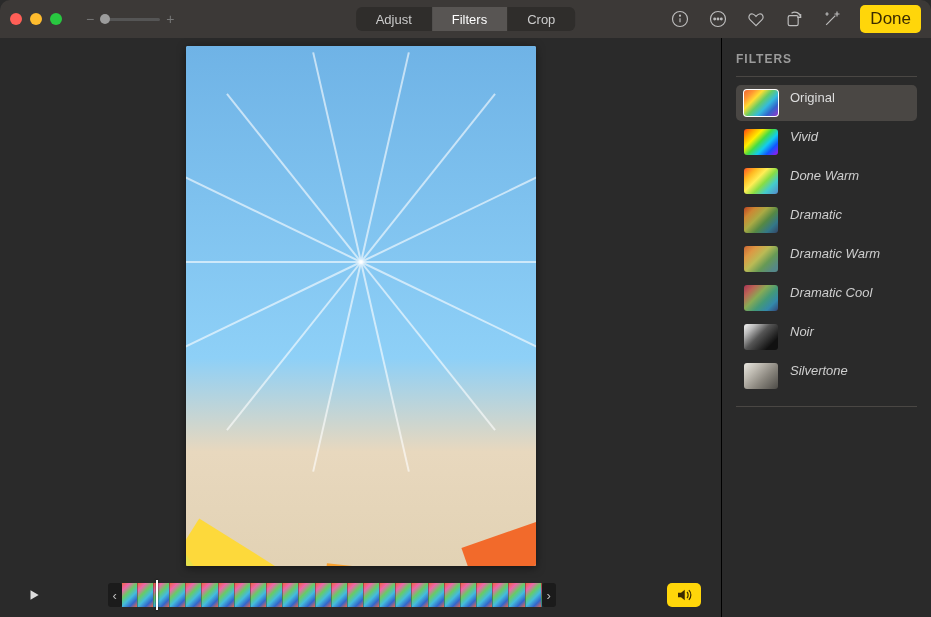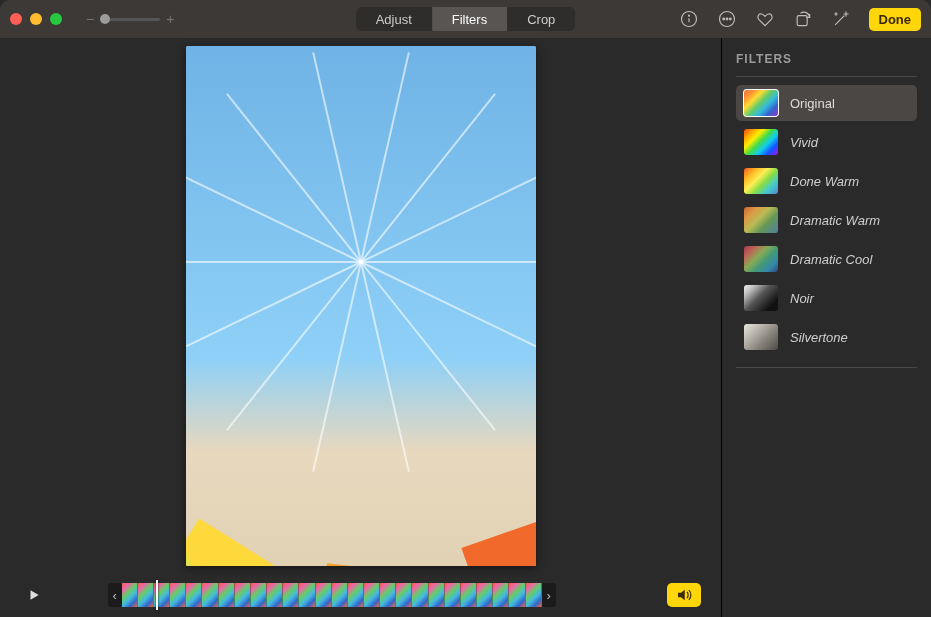--- a/index.html
+++ b/index.html
@@ -22,21 +22,21 @@
   .zoom{display:flex;align-items:center;gap:6px;color:#777;margin-left:14px;}
   .zoom .minus,.zoom .plus{font-size:14px;color:#777;}
   .zoom-track{width:60px;height:3px;background:#555;border-radius:2px;position:relative;}
   .zoom-knob{width:10px;height:10px;border-radius:50%;background:#9c9c9c;position:absolute;top:-4px;left:0;}
   .seg{position:absolute;left:50%;transform:translateX(-50%);display:flex;background:var(--seg-bg);border-radius:6px;overflow:hidden;height:24px;justify-content:flex-end;}
   .seg-btn{padding:0 20px;display:flex;align-items:center;font-size:13px;color:#ccc;cursor:pointer;}
   .seg-btn.selected{background:var(--seg-sel);color:#fff;}
   .right-tools{margin-left:auto;display:flex;align-items:center;gap:18px;}
   .tool-icon{width:20px;height:20px;display:flex;align-items:center;justify-content:center;color:#bdbdbd;cursor:pointer;}
   .tool-icon svg{width:20px;height:20px;stroke:#bdbdbd;fill:none;stroke-width:1.4;}
-  .done-btn{background:var(--yellow);color:#3a2a00;font-size:13px;font-weight:700;padding:4px 10px;border-radius:5px;cursor:pointer;}
+  .done-btn{background:var(--yellow);color:#3a2a00;font-size:17px;font-weight:400;padding:4px 10px;border-radius:5px;cursor:pointer;}
   
   .content{display:flex;height:calc(100% - 38px);}
   .stage{flex:1;display:flex;flex-direction:column;align-items:center;padding:8px 0 0 0;position:relative;}
   .photo{width:350px;height:520px;background:#87c4f0;border-radius:2px;position:relative;overflow:hidden;box-shadow:0 2px 8px rgba(0,0,0,.5);}
   .sky{position:absolute;inset:0;background:linear-gradient(#6fb3e6 0%, #8ed0f7 60%, #e8d8be 78%, #e2d2b4 100%);}
   
   .umbrella{position:absolute;top:0;left:-40px;width:430px;height:430px;}
   .wedge{position:absolute;top:50%;left:50%;width:0;height:0;border:215px solid transparent;transform-origin:0 0;}
   .stripe{position:absolute;left:50%;top:50%;width:215px;height:2px;background:rgba(255,255,255,.6);transform-origin:0 50%;}
   
@@ -47,21 +47,21 @@
   .thandle{width:14px;height:24px;background:#1b1b1b;display:flex;align-items:center;justify-content:center;color:#bbb;font-size:13px;border-radius:3px;cursor:ew-resize;}
   .frames{flex:1;height:24px;display:flex;overflow:hidden;}
   .frame{flex:1;background:linear-gradient(135deg,#e64 0%,#e6a 20%,#6c6 40%,#4bd 60%,#36c 80%,#e64 100%);border-right:1px solid rgba(0,0,0,.3);}
   .playhead{position:absolute;top:-3px;bottom:-3px;left:48px;width:2px;background:#fff;box-shadow:0 0 2px #000;}
   .vol-btn{margin-left:auto;width:34px;height:24px;background:var(--yellow);border-radius:5px;display:flex;align-items:center;justify-content:center;cursor:pointer;}
   .vol-btn svg{width:18px;height:18px;fill:#3a2a00;}
   
   .panel{width:210px;border-left:1px solid #000;padding:14px 14px 10px 14px;overflow-y:auto;}
   .panel h3{margin:0 0 10px 0;font-size:12px;letter-spacing:1px;color:var(--text-dim);font-weight:600;}
   .panel hr{border:none;border-top:1px solid var(--divider);margin:4px 0 8px 0;}
-  .filter-item{display:flex;align-items:center;gap:12px;padding:5px 8px;border-radius:5px;cursor:pointer;margin-bottom:3px;}
+  .filter-item{display:flex;gap:12px;padding:5px 8px;border-radius:5px;cursor:pointer;margin-bottom:3px;}
   .filter-item.selected{background:#4a4744;}
   .thumb{width:34px;height:26px;border-radius:3px;flex:0 0 34px;position:relative;overflow:hidden;}
   .filter-item.selected .thumb{outline:2px solid #fff;outline-offset:-1px;}
   .thumb-inner{position:absolute;inset:0;}
   .filter-label{font-size:13px;color:var(--text);}
   .filter-item:not(.selected) .filter-label{color:#cfcfcf;font-style:italic;}
   hr.bottom{margin-top:12px;}
 </style>
 </head>
 <body>
@@ -229,20 +229,26 @@
           <span class="filter-label">Vivid</span>
         </div>
         <div class="filter-item">
           <div class="thumb">
             <div class="thumb-inner" style="background: linear-gradient(135deg, rgb(255, 85, 34) 0%, rgb(255, 187, 34) 22%, rgb(255, 238, 85) 40%, rgb(136, 221, 68) 58%, rgb(68, 204, 204) 76%, rgb(85, 136, 204) 100%);"></div>
           </div>
           <span class="filter-label">Done Warm</span>
         </div>
         <div class="filter-item">
           <div class="thumb">
+            <div class="thumb-inner" style="background: linear-gradient(135deg, rgb(187, 68, 34) 0%, rgb(204, 136, 51) 20%, rgb(170, 170, 68) 40%, rgb(85, 136, 68) 60%, rgb(51, 119, 136) 80%, rgb(51, 68, 102) 100%);"></div>
+          </div>
+          <span class="filter-label">Dramatic</span>
+        </div>
+        <div class="filter-item">
+          <div class="thumb">
             <div class="thumb-inner" style="background: linear-gradient(135deg, rgb(204, 102, 51) 0%, rgb(221, 153, 68) 22%, rgb(187, 187, 85) 44%, rgb(102, 153, 85) 66%, rgb(85, 136, 136) 88%);"></div>
           </div>
           <span class="filter-label">Dramatic Warm</span>
         </div>
         <div class="filter-item">
           <div class="thumb">
             <div class="thumb-inner" style="background: linear-gradient(135deg, rgb(170, 51, 85) 0%, rgb(187, 102, 85) 20%, rgb(136, 170, 85) 40%, rgb(68, 153, 119) 60%, rgb(51, 136, 170) 80%, rgb(51, 68, 119) 100%);"></div>
           </div>
           <span class="filter-label">Dramatic Cool</span>
         </div>

